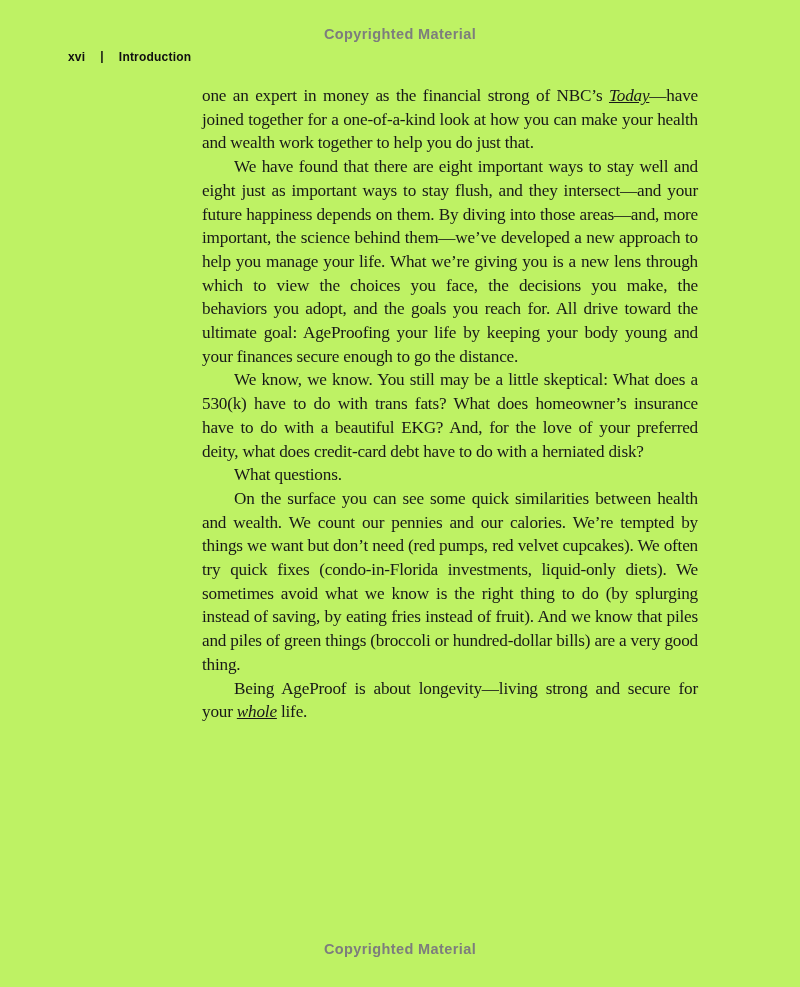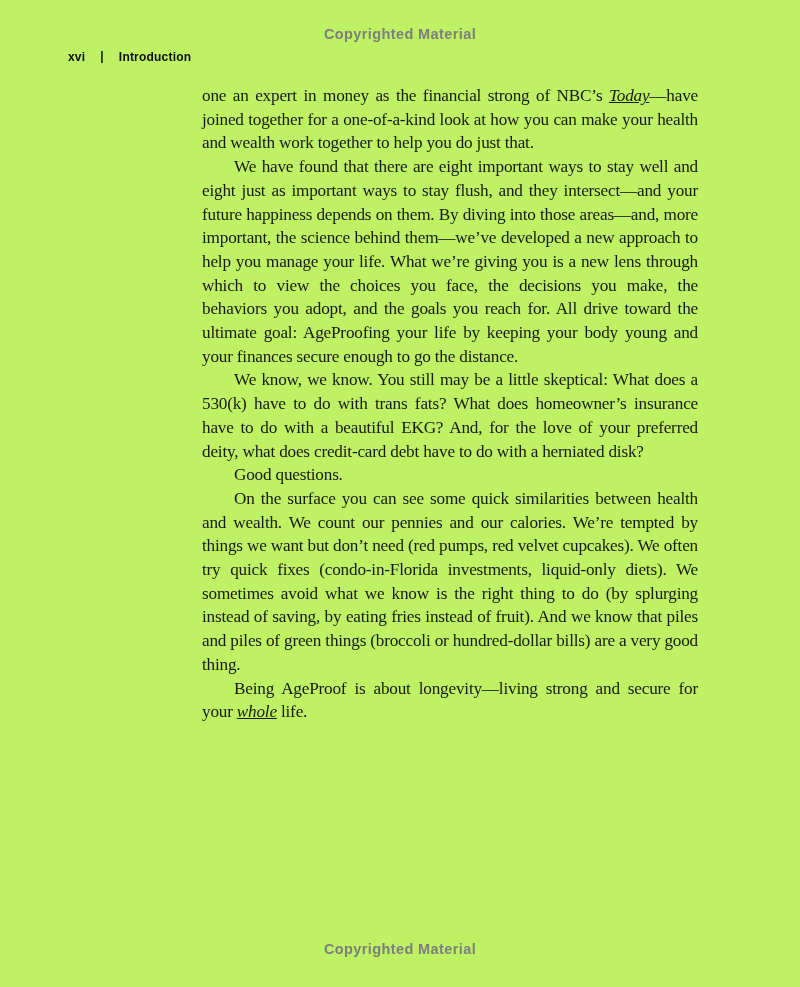--- a/index.html
+++ b/index.html
@@ -74,20 +74,20 @@
   <div class="watermark top">Copyrighted Material</div>
 
   <div class="running-head">
     <span class="folio">xvi</span><span class="sep">|</span><span class="section">Introduction</span>
   </div>
 
   <div class="body-text">
       <p><span>one an expert in money as the financial strong of NBC’s </span><span class="em">Today</span><span>—have joined together for a one-of-a-kind look at how you can make your health and wealth work together to help you do just that.</span></p>
       <p class="indent"><span>We have found that there are eight important ways to stay well and eight just as important ways to stay flush, and they intersect—and your future happiness depends on them. By diving into those areas—and, more important, the science behind them—we’ve developed a new approach to help you manage your life. What we’re giving you is a new lens through which to view the choices you face, the decisions you make, the behaviors you adopt, and the goals you reach for. All drive toward the ultimate goal: AgeProofing your life by keeping your body young and your finances secure enough to go the distance.</span></p>
       <p class="indent"><span>We know, we know. You still may be a little skeptical: What does a 530(k) have to do with trans fats? What does homeowner’s insurance have to do with a beautiful EKG? And, for the love of your preferred deity, what does credit-card debt have to do with a herniated disk?</span></p>
-      <p class="indent"><span>Good questions.</span></p>
+      <p class="indent"><span>What questions.</span></p>
       <p class="indent"><span>On the surface you can see some quick similarities between health and wealth. We count our pennies and our calories. We’re tempted by things we want but don’t need (red pumps, red velvet cupcakes). We often try quick fixes (condo-in-Florida investments, liquid-only diets). We sometimes avoid what we know is the right thing to do (by splurging instead of saving, by eating fries instead of fruit). And we know that piles and piles of green things (broccoli or hundred-dollar bills) are a very good thing.</span></p>
       <p class="indent"><span>Being AgeProof is about longevity—living strong and secure for your </span><span class="em">whole</span><span> life.</span></p>
     </div>
 
   <div class="watermark bottom">Copyrighted Material</div>
 
 </div>
 
 </body></html>

